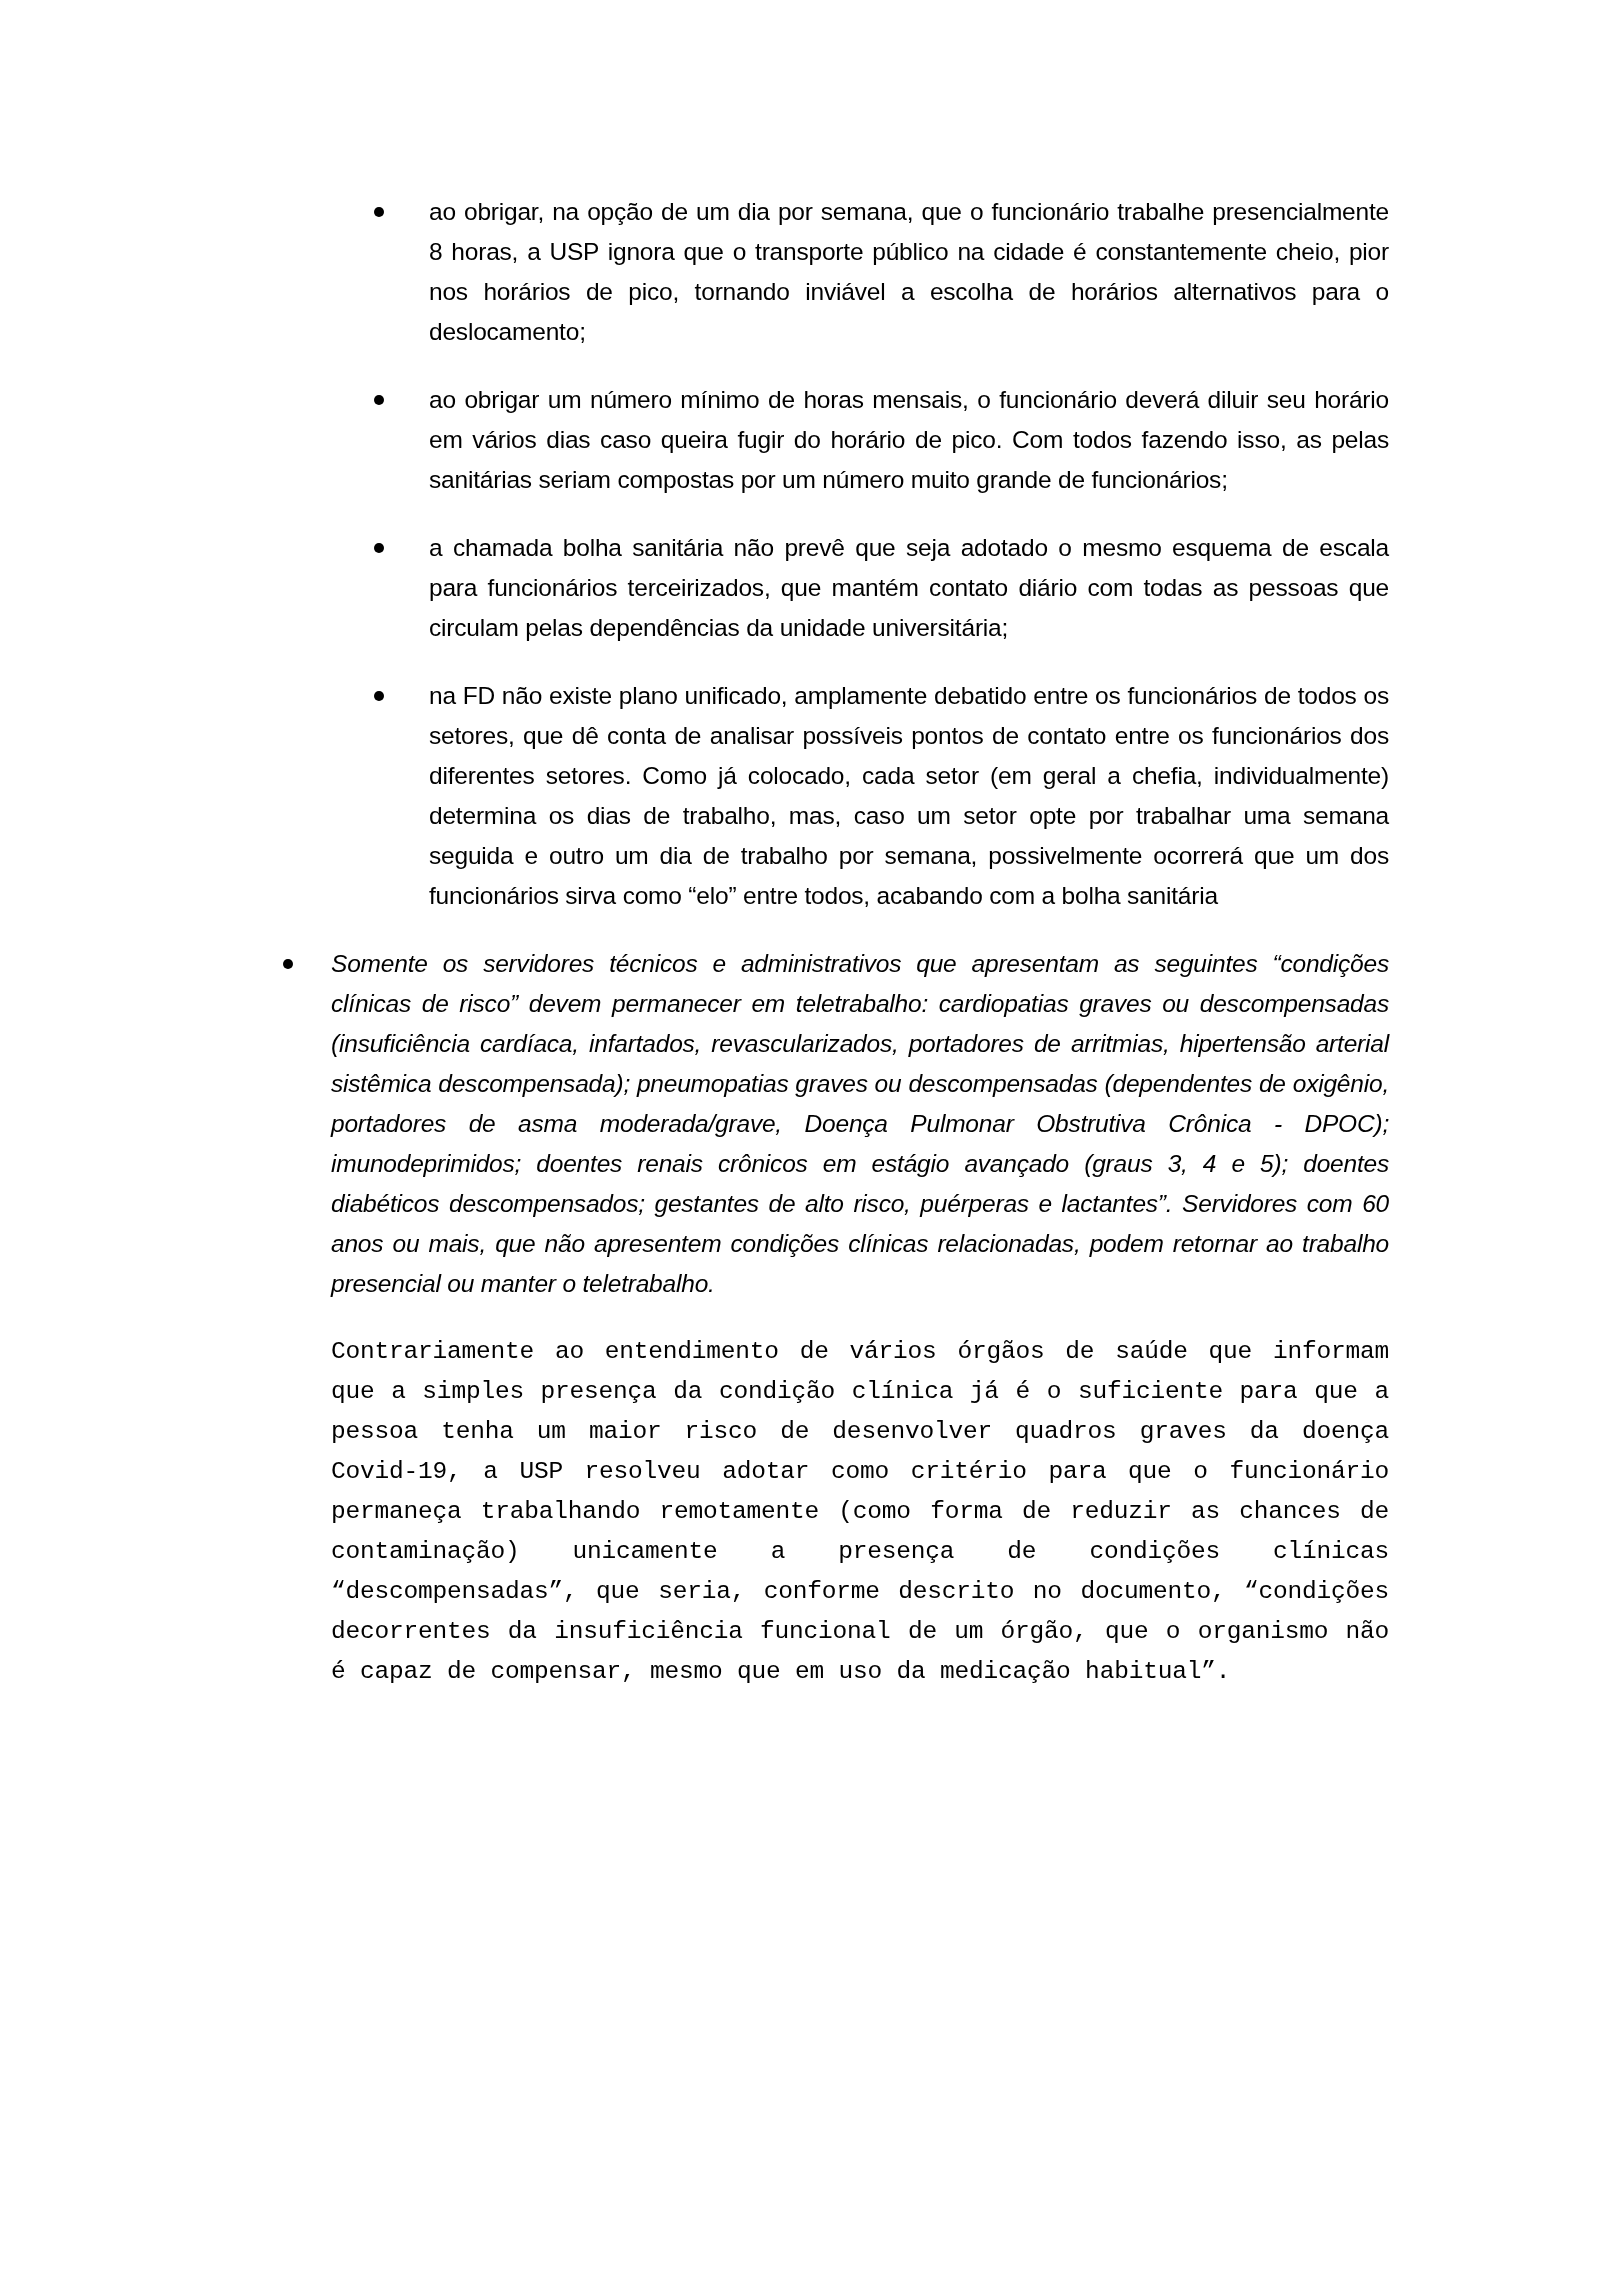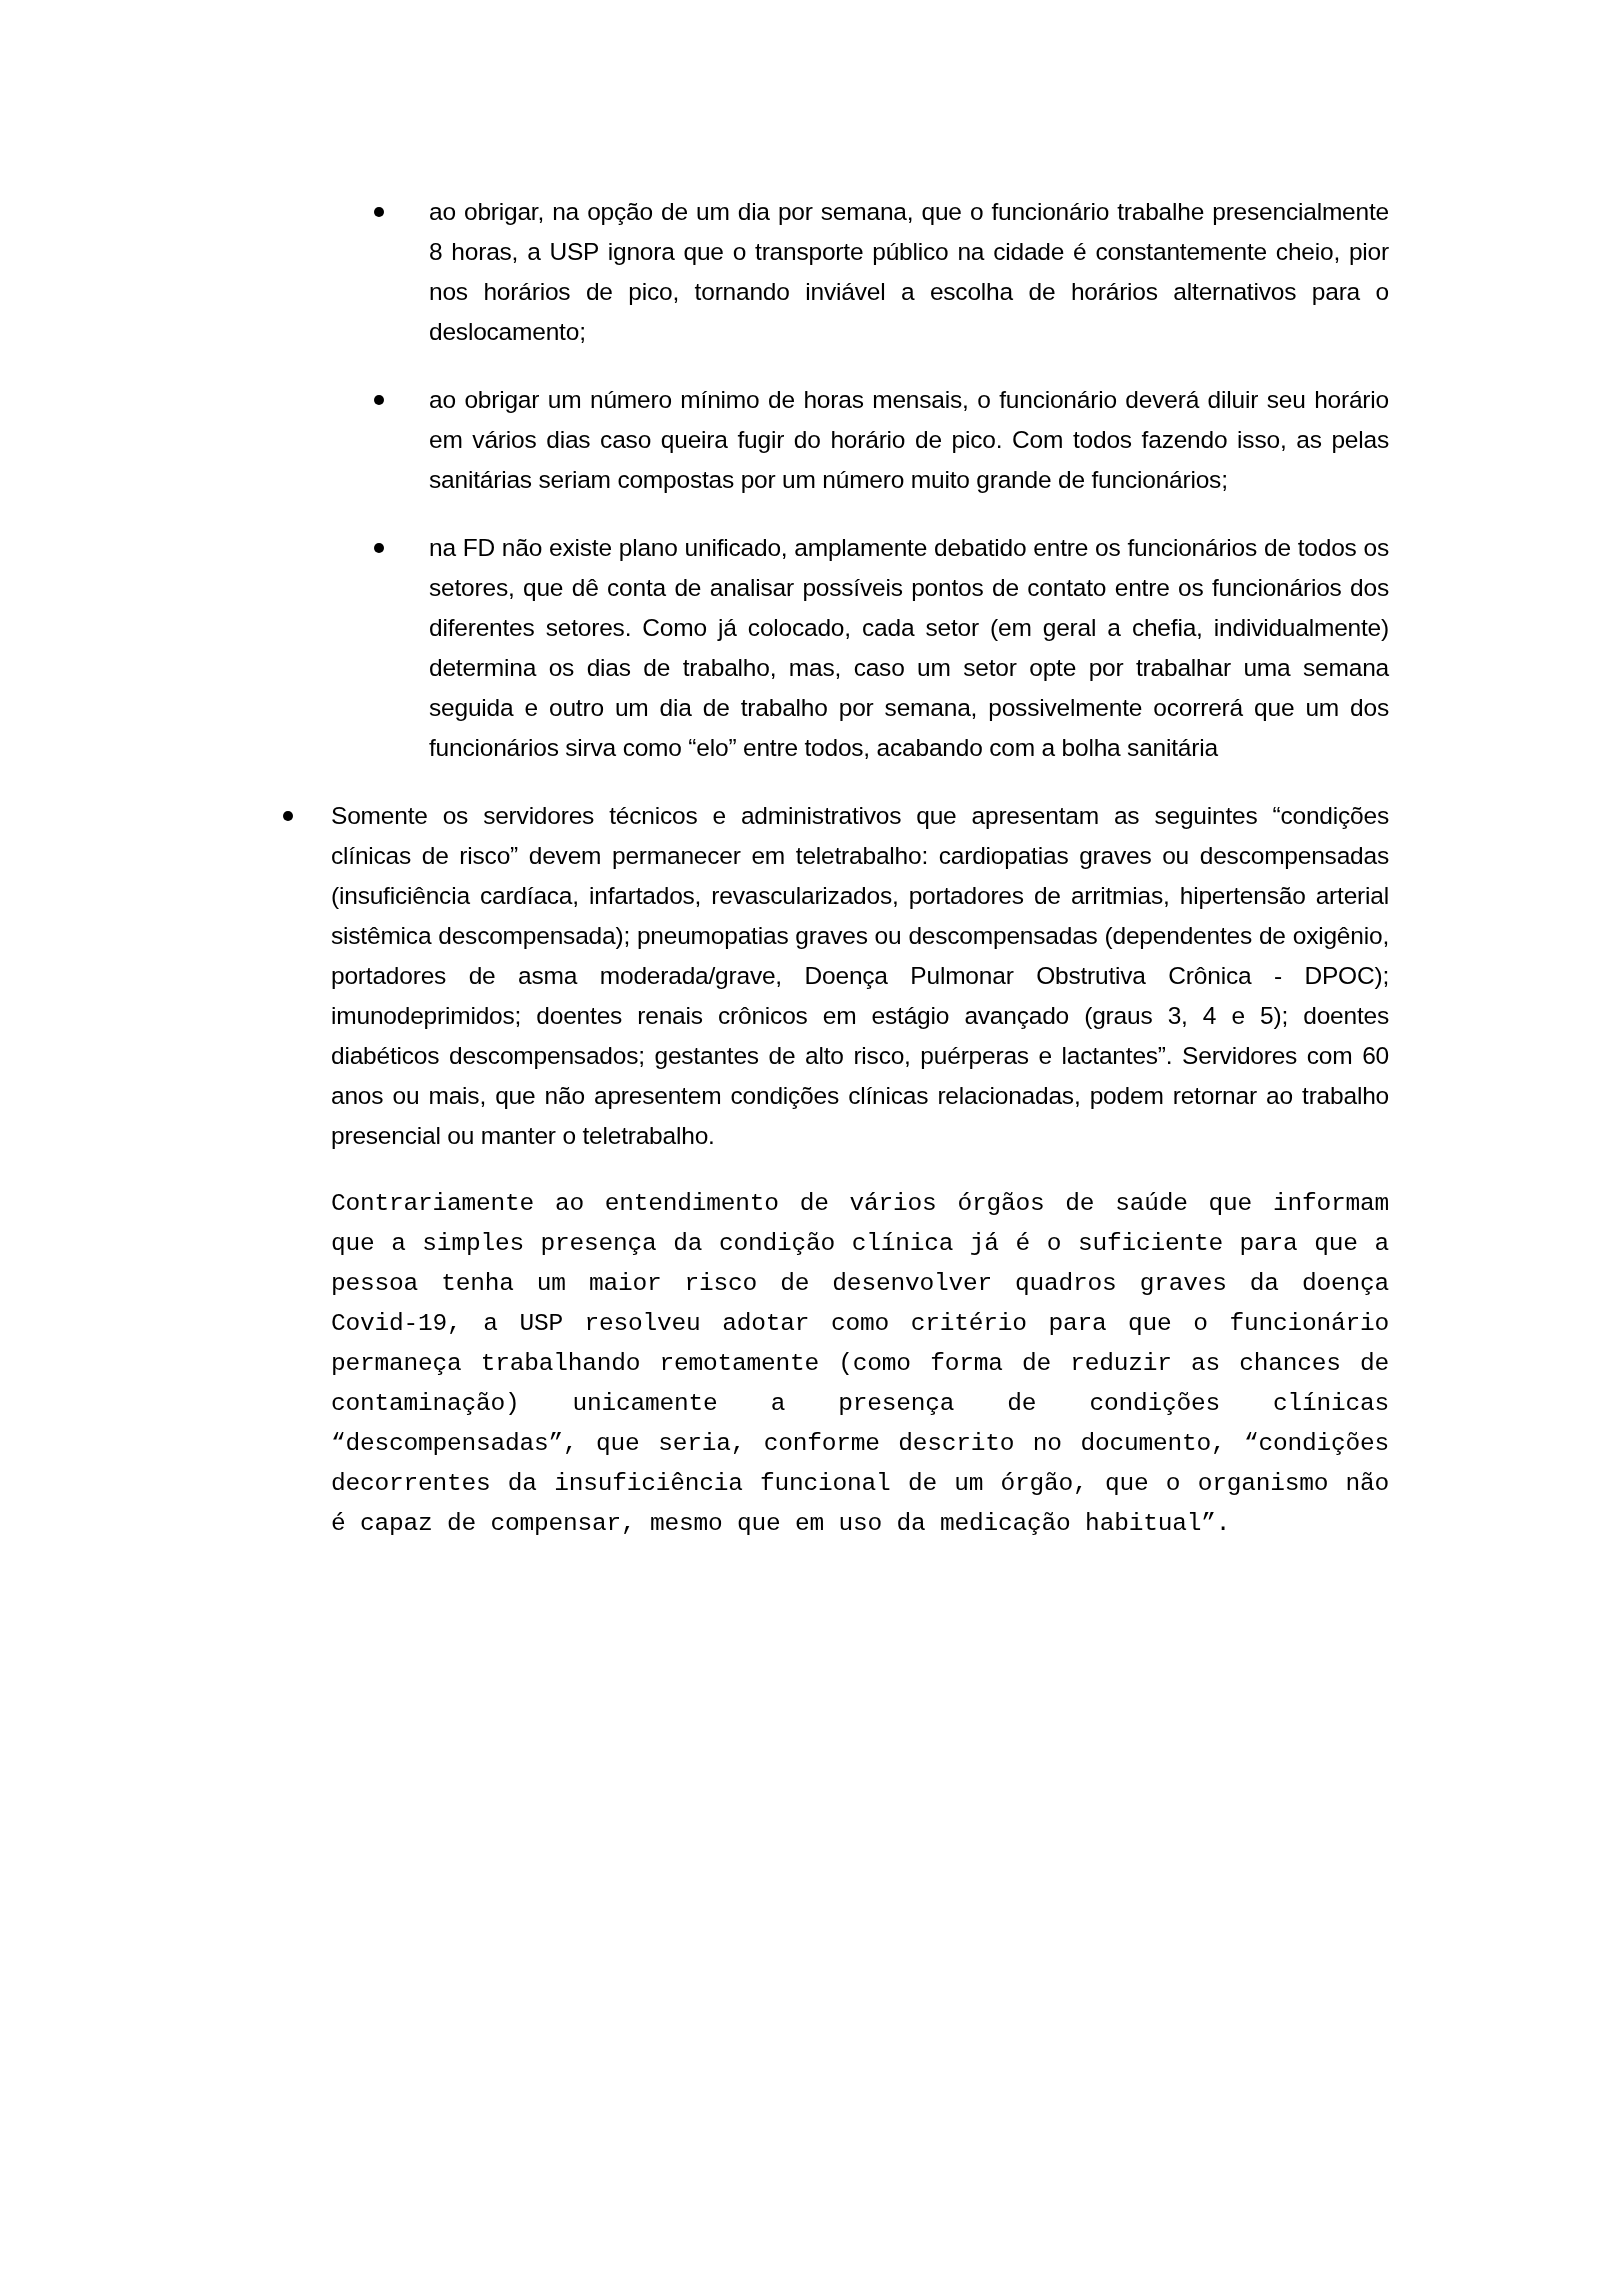--- a/index.html
+++ b/index.html
@@ -38,20 +38,21 @@
     word-spacing: 0px;
     margin: 0 0 28px 0;
   }
   .para.nested {
     margin-left: 429px;
     width: 960px;
   }
   .para.top {
     margin-left: 331px;
     width: 1058px;
+    font-style: italic;
   }
   .para.cont {
     margin-left: 331px;
     width: 1058px;
     font-family: Liberation Mono, monospace;
   }
   .bullet {
     position: absolute;
     top: 15px;
     width: 9.8px;
@@ -72,20 +73,24 @@
     <div class="para nested">
       <span class="bullet"></span>
       <span class="text">ao obrigar, na opção de um dia por semana, que o funcionário trabalhe presencialmente 8 horas, a USP ignora que o transporte público na cidade é constantemente cheio, pior nos horários de pico, tornando inviável a escolha de horários alternativos para o deslocamento;</span>
     </div>
 
     <div class="para nested">
       <span class="bullet"></span>
       <span class="text">ao obrigar um número mínimo de horas mensais, o funcionário deverá diluir seu horário em vários dias caso queira fugir do horário de pico. Com todos fazendo isso, as pelas sanitárias seriam compostas por um número muito grande de funcionários;</span>
     </div>
 
+    <div class="para nested">
+      <span class="bullet"></span>
+      <span class="text">a chamada bolha sanitária não prevê que seja adotado o mesmo esquema de escala para funcionários terceirizados, que mantém contato diário com todas as pessoas que circulam pelas dependências da unidade universitária;</span>
+    </div>
 
     <div class="para nested">
       <span class="bullet"></span>
       <span class="text">na FD não existe plano unificado, amplamente debatido entre os funcionários de todos os setores, que dê conta de analisar possíveis pontos de contato entre os funcionários dos diferentes setores. Como já colocado, cada setor (em geral a chefia, individualmente) determina os dias de trabalho, mas, caso um setor opte por trabalhar uma semana seguida e outro um dia de trabalho por semana, possivelmente ocorrerá que um dos funcionários sirva como “elo” entre todos, acabando com a bolha sanitária</span>
     </div>
 
     <div class="para top">
       <span class="bullet"></span>
       <span class="text">Somente os servidores técnicos e administrativos que apresentam as seguintes “condições clínicas de risco” devem permanecer em teletrabalho: cardiopatias graves ou descompensadas (insuficiência cardíaca, infartados, revascularizados, portadores de arritmias, hipertensão arterial sistêmica descompensada); pneumopatias graves ou descompensadas (dependentes de oxigênio, portadores de asma moderada/grave, Doença Pulmonar Obstrutiva Crônica - DPOC); imunodeprimidos; doentes renais crônicos em estágio avançado (graus 3, 4 e 5); doentes diabéticos descompensados; gestantes de alto risco, puérperas e lactantes”. Servidores com 60 anos ou mais, que não apresentem condições clínicas relacionadas, podem retornar ao trabalho presencial ou manter o teletrabalho.</span>
     </div>

